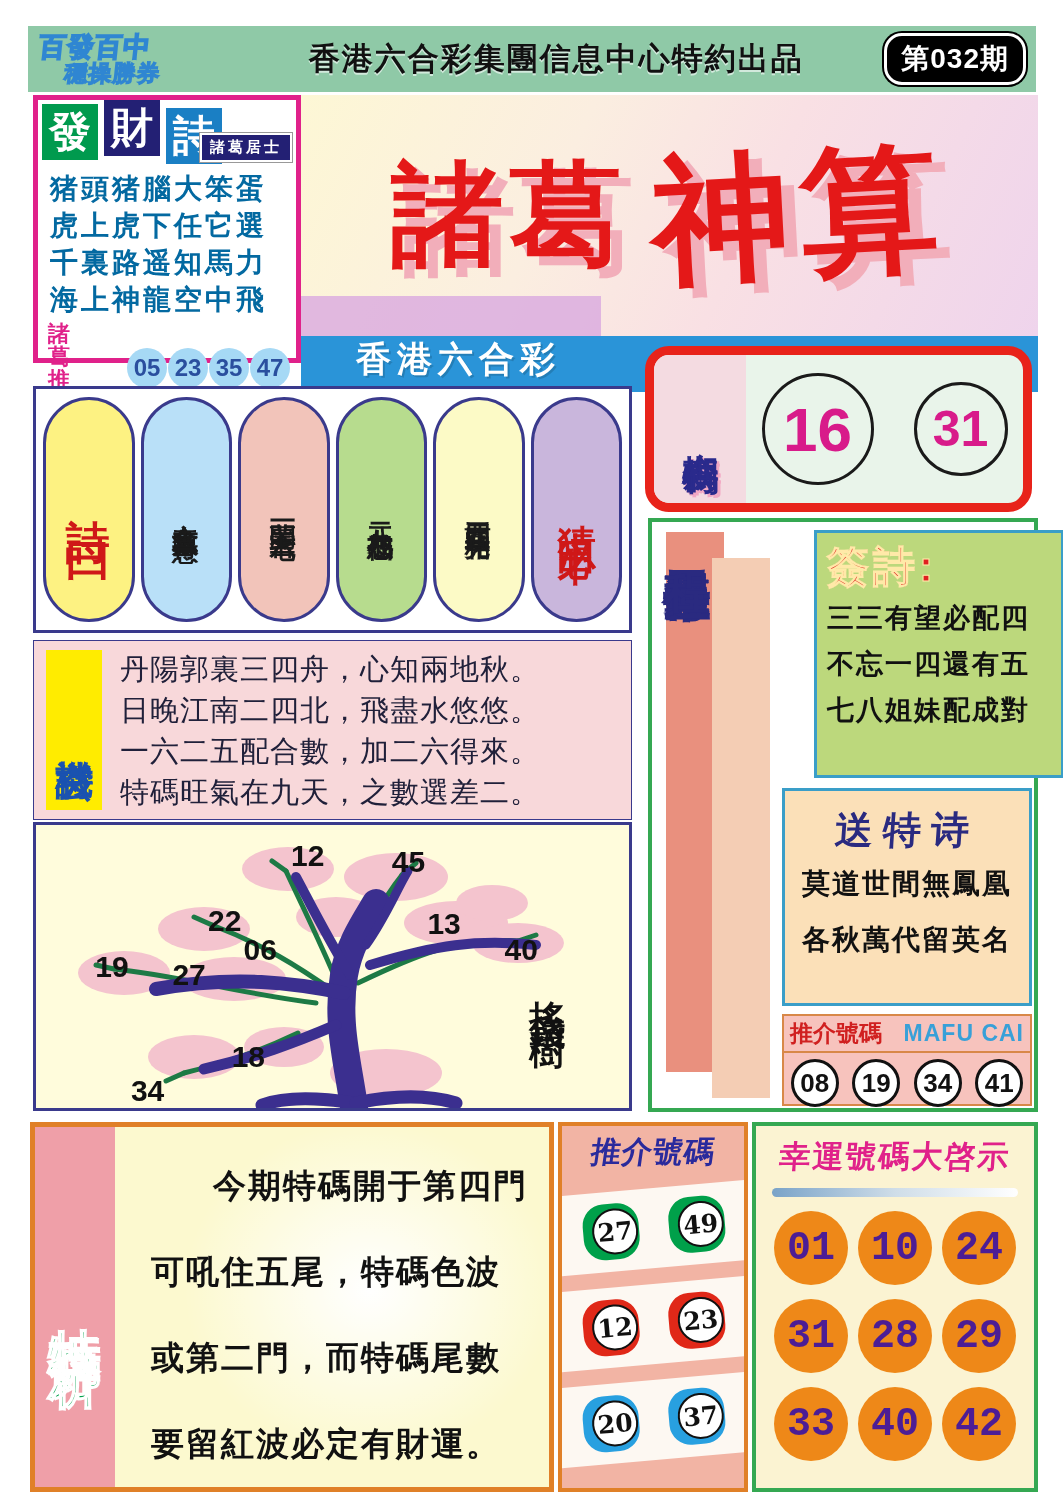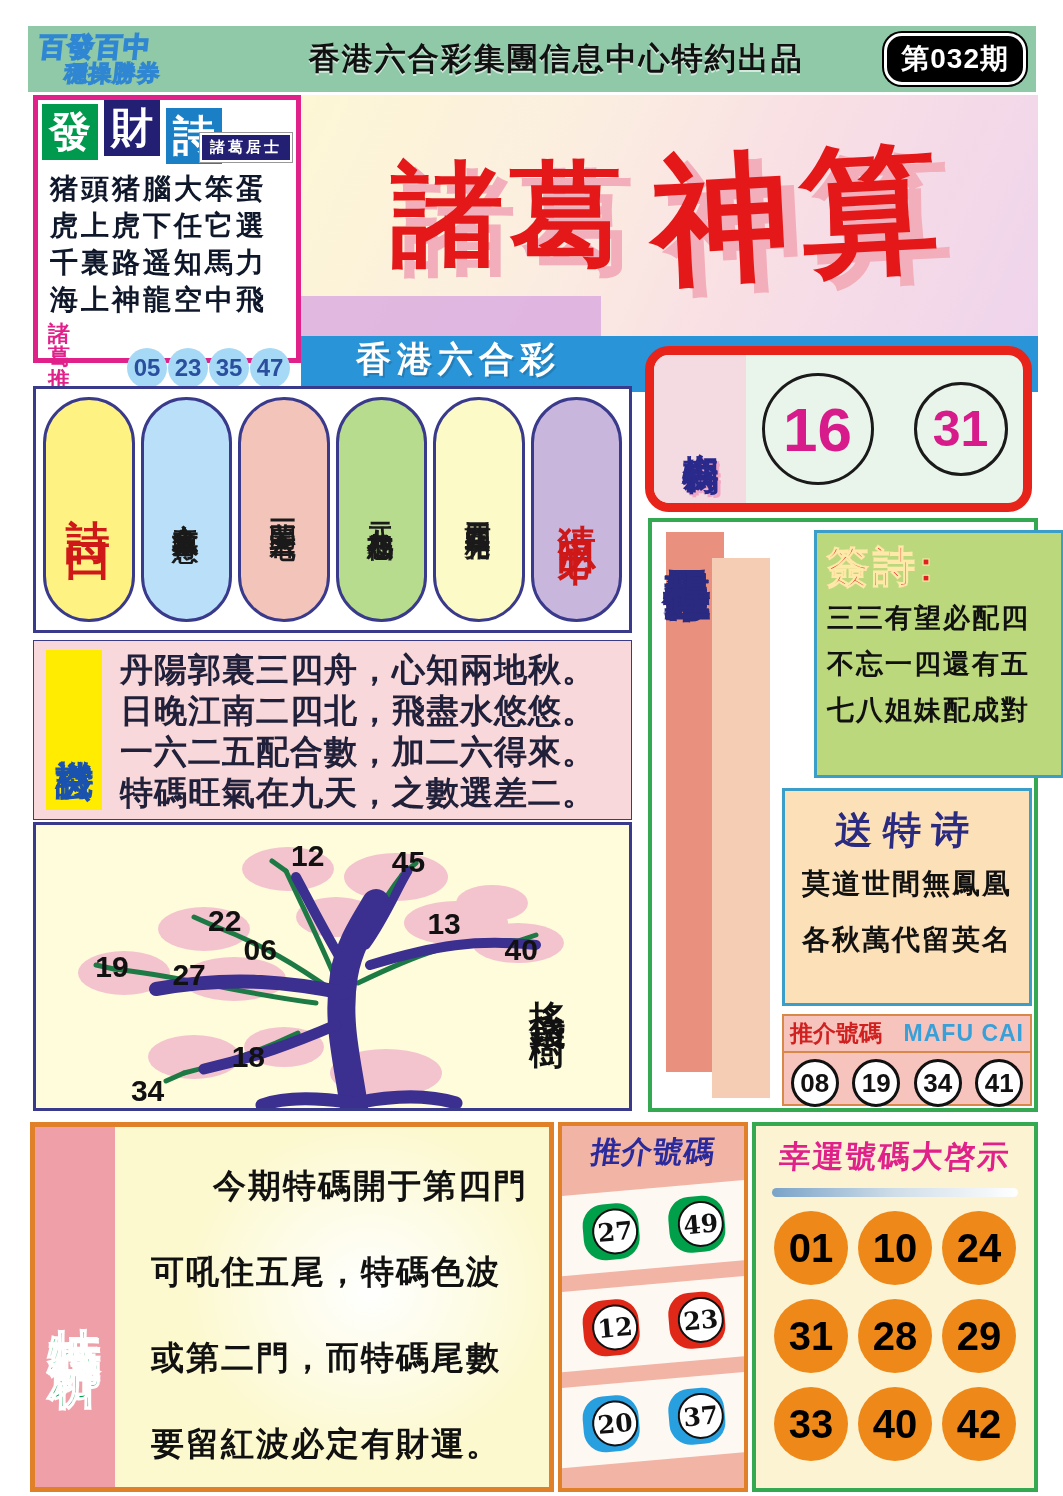--- a/index.html
+++ b/index.html
@@ -23,21 +23,21 @@
   .facai-titlerow { position:relative; height:64px; }
   .ft { position:absolute; top:4px; width:56px; height:56px; color:#fff; font-size:42px; font-weight:bold;
         display:flex; align-items:center; justify-content:center; }
   .ft1 { left:4px;  background:#009a4e; }
   .ft2 { left:66px; background:#232074; top:0; }
   .ft3 { left:128px; background:#1a7fc4; top:8px; }
   .fauthor { position:absolute; right:4px; bottom:2px; background:#232074; color:#fff;
              font-size:15px; font-weight:bold; padding:3px 8px; border:2px solid #fff;
              outline:1px solid #999; letter-spacing:3px; }
   .fpoem { padding:6px 10px 0 12px; }
-  .fpoem div { font-size:28px; font-weight:bold; color:#0f172a; letter-spacing:3px; line-height:37px; white-space:nowrap; }
+  .fpoem div { font-size:28px; font-weight:bold; color:#0369a1; letter-spacing:3px; line-height:37px; white-space:nowrap; }
   .ftui { display:flex; align-items:center; padding:4px 6px 0 10px; }
   .ftui-label { color:#e0218a; font-weight:bold; font-size:22px; line-height:23px; letter-spacing:10px; margin-right:8px; }
   .fballs { display:flex; gap:1px;align-items:flex-end; }
   .fball { width:40px; height:40px; border-radius:50%; background:#a6d9f5; color:#2a4f9e;
            font-size:24px; font-weight:bold; display:flex; align-items:center; justify-content:center; }
 
   
   .masthead { position:absolute; left:301px; top:95px; width:737px; height:241px;
               background:linear-gradient(115deg,#fdf7d5 0%,#fbeee0 35%,#f9e0e4 60%,#efd4ec 100%); overflow:hidden; }
   .masthead .patch { position:absolute; left:0; bottom:0; width:300px; height:40px; background:#d9a9e0; opacity:.8; }
@@ -75,21 +75,21 @@
   .cap3 { background:#b7dc8e; } .cap3 span { font-size:26px; letter-spacing:2px; }
   .cap4 { background:#fcfac6; } .cap4 span { font-size:26px; letter-spacing:2px; }
   .cap5 { background:#c9b6dc; } .cap5 span { color:#cf1818; font-size:38px; letter-spacing:8px; }
 
   
   .xuanji { position:absolute; left:33px; top:640px; width:599px; height:180px; background:#f8d8da; border:1px solid #3a3a8c; }
   .xuanji-label { position:absolute; left:12px; top:9px; width:56px; height:160px; background:#ffec00;
                   display:flex; align-items:center; justify-content:center; }
   .xuanji-label span { writing-mode:vertical-rl; text-orientation:upright; font-size:38px; font-weight:bold; color:#1a52b0; }
   .xuanji-lines { margin-left:86px; padding-top:8px; }
-  .xuanji-lines div { font-size:33px; font-weight:bold; color:#20203a; line-height:41px; letter-spacing:1px; white-space:nowrap; }
+  .xuanji-lines div { font-size:29px; font-weight:normal; color:#20203a; line-height:41px; letter-spacing:1px; white-space:nowrap; }
 
   
   .treebox { position:absolute; left:33px; top:822px; width:599px; height:289px; background:#fffcdc; border:3px solid #3a3a8c; }
   .treebox svg { position:absolute; left:0; top:0; }
   .tnum { position:absolute; font-size:30px; font-weight:bold; color:#111; }
   .tn0 { left:43%; top:5%; }  .tn1 { left:60%; top:7%; }
   .tn2 { left:29%; top:28%; } .tn3 { left:35%; top:38%; }
   .tn4 { left:66%; top:29%; } .tn5 { left:79%; top:38%; }
   .tn6 { left:10%; top:44%; } .tn7 { left:23%; top:47%; }
   .tn8 { left:33%; top:76%; } .tn9 { left:16%; top:88%; }
@@ -147,21 +147,21 @@
                    font-size:25px; font-weight:bold; color:#111; font-family:"DejaVu Serif", serif; }
   .sh-green { background:#00a04a; } .sh-red { background:#e02818; } .sh-blue { background:#28a0e0; }
 
   .lucky { position:absolute; left:752px; top:1122px; width:286px; height:370px; background:#fbf3d2; border:4px solid #35a852; }
   .lucky-title { text-align:center; margin-top:10px; font-size:31px; font-weight:bold; color:#e0218a;
                  letter-spacing:2px; transform:skew(-4deg); font-family:"DejaVu Serif", serif; }
   .lucky-bar { margin:10px 16px 4px 16px; height:9px; border-radius:5px;
                background:linear-gradient(to right,#7aa3c8,#cfdde8,#ffffff); }
   .lucky-grid { display:grid; grid-template-columns:repeat(3,1fr); gap:14px 6px; padding:10px 16px; }
   .lball { width:74px; height:74px; border-radius:50%; background:#ee8818; display:flex; align-items:center; justify-content:center;
-           font-size:40px; font-weight:bold; color:#000000; font-family:Liberation Sans, sans-serif; margin:0 auto; }
+           font-size:40px; font-weight:bold; color:#4c1d95; font-family:Liberation Mono, monospace; margin:0 auto; }
 </style>
 </head>
 <body>
 
 <div class="page">
 
   <div class="header">
     <div class="badge">
       <div class="l1">百發百中</div>
       <div class="l2">穩操勝券</div>

